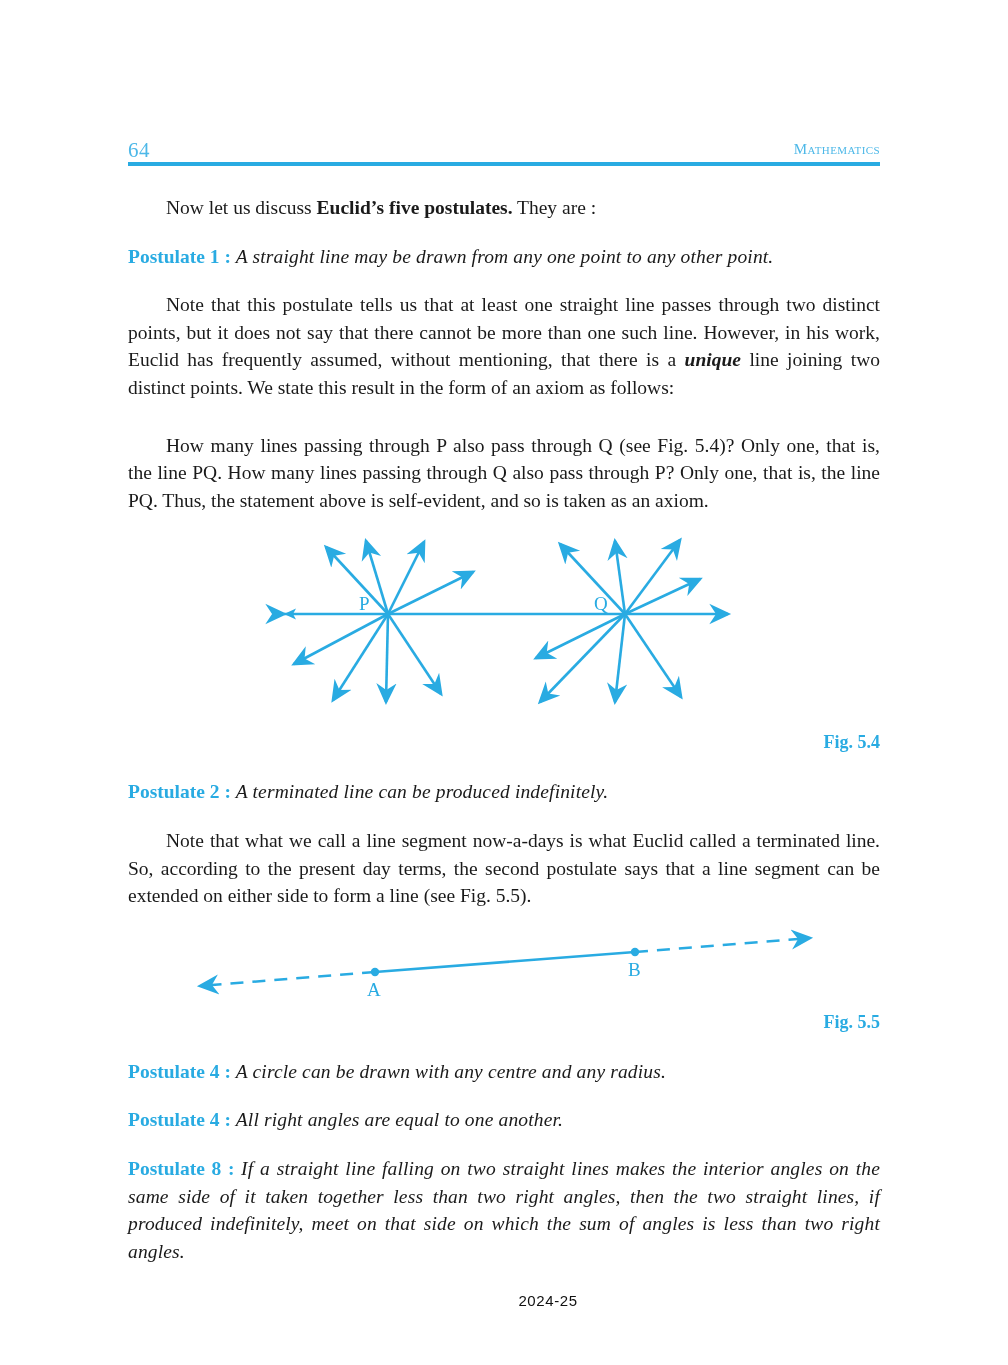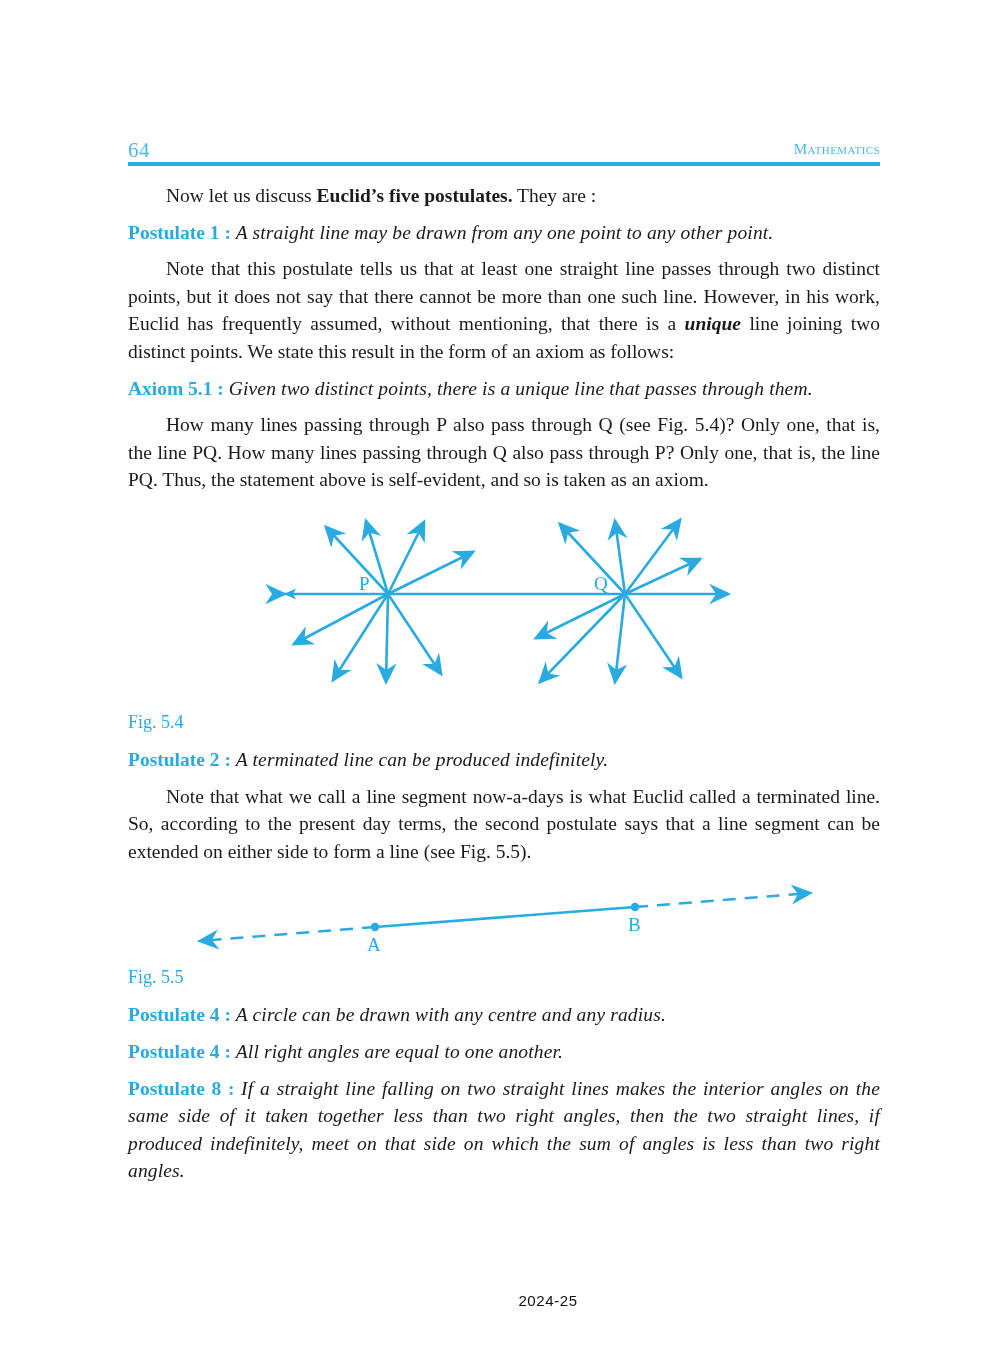--- a/index.html
+++ b/index.html
@@ -63,21 +63,21 @@
 
   
   .content {
     position: absolute;
     left: 128px;
     top: 182px;
     width: 752px;
   }
 
   p.para {
-    margin: 0 0 0 0;
+    margin: 12px 0 0 0;
     font-size: 19.5px;
     line-height: 27.6px;
     text-align: justify;
     text-justify: inter-word;
     font-family: "Liberation Serif", "DejaVu Serif", serif;
   }
   p.indent {
     text-indent: 38px;
   }
   .spacer-sm { height: 9px; }
@@ -99,23 +99,23 @@
     font-style: italic;
     letter-spacing: 0.15px;
   }
 
   
   .figure-block {
     position: relative;
     width: 752px;
   }
   .fig-caption {
-    text-align: left;
+    text-align: right;
     color: #29abe2;
-    font-weight: normal;
+    font-weight: bold;
     font-size: 18px;
     font-family: "Liberation Serif", "DejaVu Serif", serif;
   }
   svg { display: block; }
   .fig-label {
     font-family: "Liberation Serif", "DejaVu Serif", serif;
     font-size: 19px;
     fill: #29abe2;
   }
 
@@ -151,21 +151,20 @@
     <div class="spacer-sm"></div>
 
     <p class="para"><span class="lead">Postulate 1 : </span><span class="statement">A straight line may be drawn from any one point to any other point.</span></p>
 
     <div class="spacer-sm"></div>
 
     <p class="para indent"><span>Note that this postulate tells us that at least one straight line passes through two distinct points, but it does not say that there cannot be more than one such line. However, in his work, Euclid has frequently assumed, without mentioning, that there is a </span><span class="ital">unique</span><span> line joining two distinct points. We state this result in the form of an axiom as follows:</span></p>
 
     <div class="spacer-sm"></div>
 
-    <p class="para"><span class="lead">Axiom 5.1 : </span><span class="statement">Given two distinct points, there is a unique line that passes through them.</span></p>
 
     <div class="spacer-sm"></div>
 
     <p class="para indent">How many lines passing through P also pass through Q (see Fig. 5.4)? Only one, that is, the line PQ. How many lines passing through Q also pass through P? Only one, that is, the line PQ. Thus, the statement above is self-evident, and so is taken as an axiom.</p>
 
     <div class="figure-block" style="margin-top:8px;">
       <svg width="752" height="210" viewBox="0 0 752 210">
         <defs>
           <marker id="arrowBlue" markerWidth="9" markerHeight="9" refX="7.2" refY="4.5" orient="auto" markerUnits="strokeWidth">
             <path d="M0,0.6 L8.4,4.5 L0,8.4 L2.6,4.5 Z" fill="#29abe2"></path>

